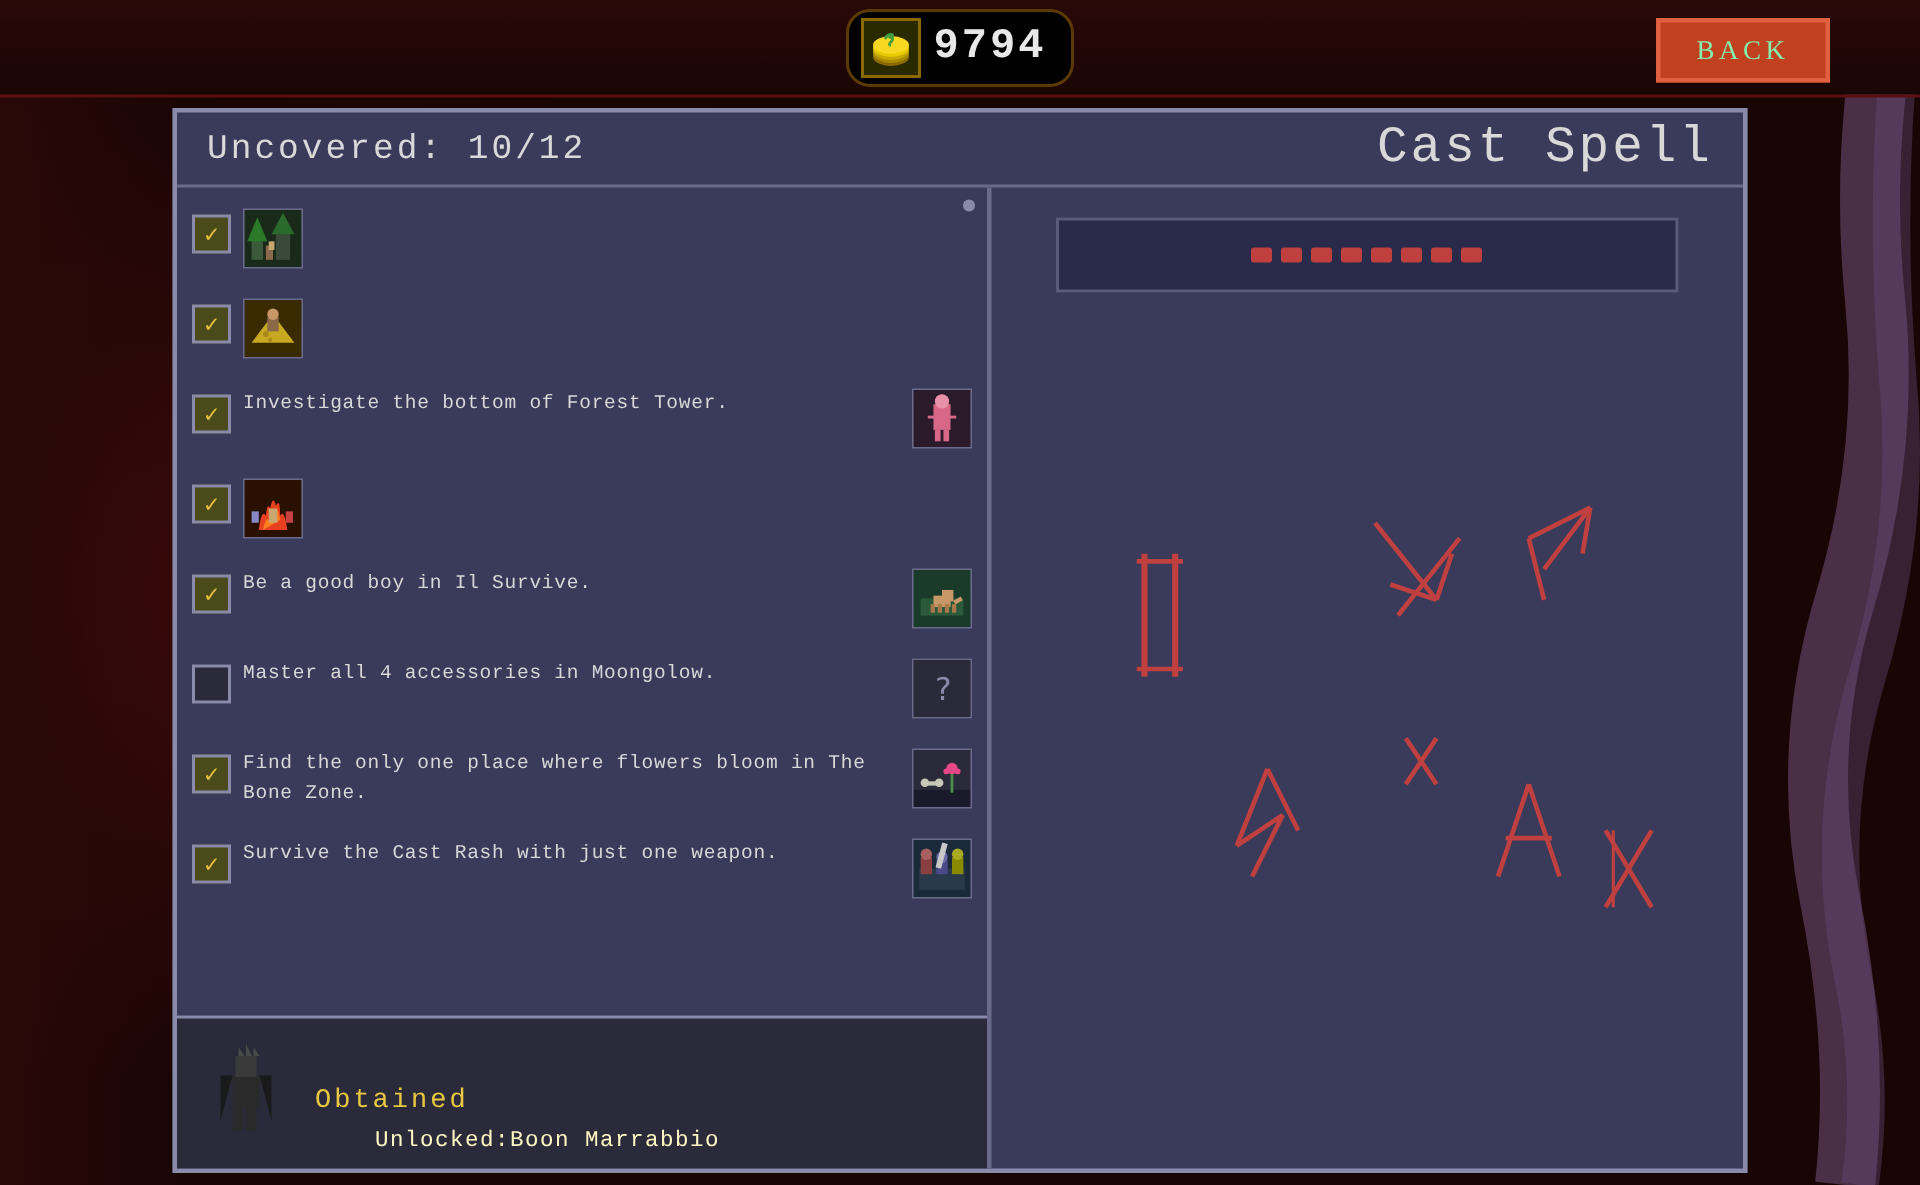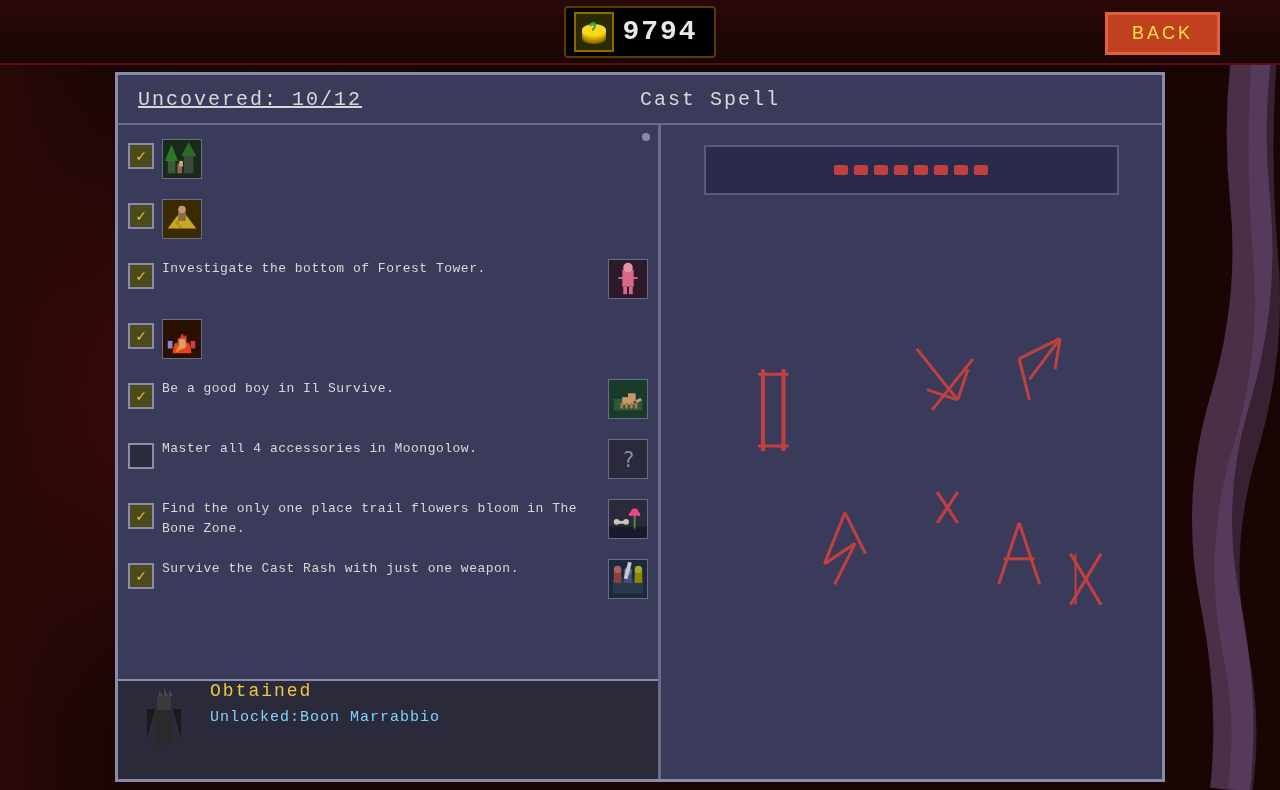--- a/index.html
+++ b/index.html
@@ -43,21 +43,21 @@
       border-bottom: 2px solid #5a1010;
     }
 
     .coin-display {
       display: flex;
       align-items: center;
       gap: 8px;
       background: #000;
       border: 2px solid #5a3a00;
       padding: 4px 16px 4px 8px;
-      border-radius: 4px;
+      border-radius: 16px;
     }
     .coin-icon {
       width: 40px;
       height: 40px;
       background: #2a2a00;
       border: 2px solid #8a6a00;
       display: flex; align-items: center; justify-content: center;
       font-size: 20px;
     }
     .coin-amount {
@@ -66,23 +66,23 @@
       font-weight: bold;
       letter-spacing: 2px;
     }
 
     .back-btn {
       position: absolute;
       right: 60px;
       top: 12px;
       background: #c04020;
       border: 3px solid #e06040;
-      color: #fde047;
+      color: #86efac;
       font-size: 18px;
-      font-family: Liberation Sans, sans-serif;
+      font-family: Liberation Serif, serif;
       letter-spacing: 3px;
       padding: 8px 24px;
       cursor: pointer;
       text-transform: uppercase;
     }
 
     
     .main-panel {
       position: absolute;
       top: 72px;
@@ -97,33 +97,32 @@
 
     .panel-header {
       display: flex;
       height: 50px;
       align-items: center;
       border-bottom: 2px solid #6a6a8a;
       padding: 0 20px;
     }
 
     .uncovered-title {
-      font-size: 20px;
+      font-size: 23px;
       color: #d8d8d8;
       letter-spacing: 2px;
       flex: 1;
-      text-decoration: underline;
     }
 
     .cast-spell-title {
-      font-size: 20px;
+      font-size: 34px;
       color: #d8d8d8;
       letter-spacing: 2px;
       flex: 1;
-      text-align: left;
+      text-align: right;
     }
 
     .panel-body {
       display: flex;
       flex: 1;
       overflow: hidden;
     }
 
     
     .quest-panel {
@@ -197,23 +196,23 @@
       width: 8px;
       height: 8px;
       background: #8a8aaa;
       border-radius: 50%;
     }
 
     
     .obtained-panel {
       background: #2a2a3a;
       border-top: 2px solid #8a8aaa;
-      padding: 0 16px;
-      display: flex;
-      align-items: flex-start;
+      padding: 10px 16px;
+      display: flex;
+      align-items: flex-end;
       gap: 16px;
       min-height: 100px;
     }
 
     .obtained-character {
       width: 60px;
       height: 80px;
       display: flex;
       align-items: center;
       justify-content: center;
@@ -226,22 +225,23 @@
 
     .obtained-label {
       font-size: 18px;
       color: #e8c840;
       letter-spacing: 2px;
       margin-bottom: 8px;
     }
 
     .unlocked-text {
       font-size: 15px;
-      color: #7dd3fc;
+      color: #fef9c3;
       letter-spacing: 1px;
+      margin-left: 40px;
     }
 
     
     .spell-panel {
       flex: 1;
       display: flex;
       flex-direction: column;
       align-items: center;
       padding: 20px;
       gap: 20px;
@@ -428,21 +428,21 @@
           <div class="quest-thumb thumb-question">
             <svg width="40" height="40" viewBox="0 0 40 40">
               <rect width="40" height="40" fill="#2a2a3a"></rect>
               <text x="14" y="28" font-size="22" fill="#8a8aaa" font-family="monospace">?</text>
             </svg>
           </div>
         </div>
 
         <div class="quest-item">
           <div class="quest-checkbox checked">✓</div>
-          <span class="quest-text">Find the only one place trail flowers bloom in The Bone Zone.</span>
+          <span class="quest-text">Find the only one place where flowers bloom in The Bone Zone.</span>
           <div class="quest-thumb thumb-bone">
             <svg width="40" height="40" viewBox="0 0 40 40">
               <rect width="40" height="40" fill="#2a2a3a"></rect>
 
               <rect x="0" y="28" width="40" height="12" fill="#1a1a2a"></rect>
 
               <rect x="8" y="22" width="10" height="3" fill="#c8c8b8"></rect>
               <circle cx="8" cy="23" r="3" fill="#c8c8b8"></circle>
               <circle cx="18" cy="23" r="3" fill="#c8c8b8"></circle>
 

